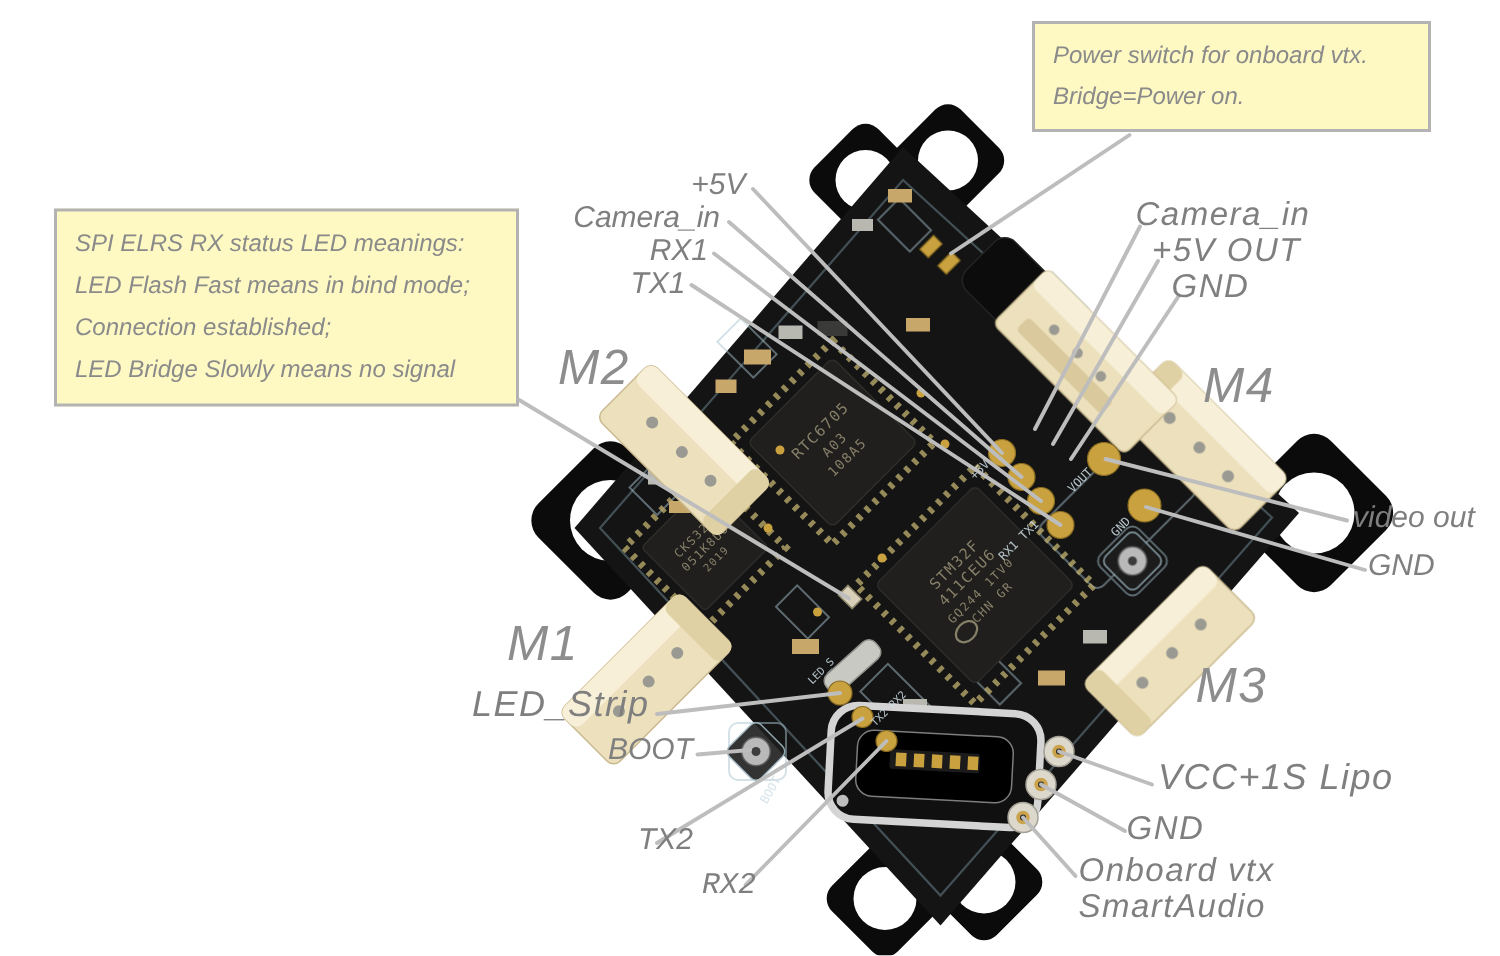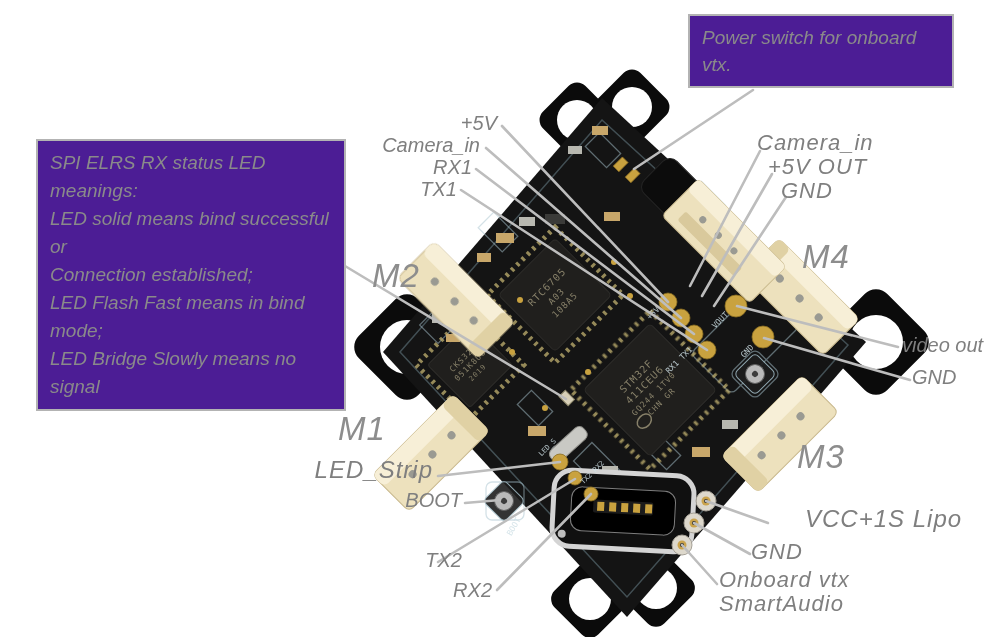--- a/index.html
+++ b/index.html
@@ -1,20 +1,20 @@
 <!DOCTYPE html>
 <html><head>
 <meta charset="utf-8">
 <style>
   html,body{margin:0;padding:0;background:#ffffff;}
   .stage{position:relative;width:1000px;height:637px;background:#ffffff;overflow:hidden;
          font-family:"Liberation Sans",sans-serif;}
   .stage svg{position:absolute;left:0;top:0;}
-  .note{position:absolute;border:2px solid #b3b3b3;background:#4c1d95;color:#8a8a8a;
-        font-style:italic;font-size:19px;line-height:27px;padding:8px 12px;z-index:5;}
+  .note{position:absolute;border:2px solid #b3b3b3;background:#fef9c3;color:#8a8a8a;
+        font-style:italic;font-size:16px;line-height:27px;padding:8px 12px;z-index:5;}
   .lbl{position:absolute;color:#7f7f7f;font-style:italic;white-space:nowrap;z-index:6;}
   .lbl-sm{font-size:20px;}
   .lbl-md{font-size:22px;letter-spacing:1px;}
   .lbl-lg{font-size:24px;letter-spacing:1px;}
   .lbl-motor{font-size:33px;color:#8d8d8d;letter-spacing:1px;}
   .silk{font-family:"DejaVu Sans Mono",monospace;fill:#cfe0e6;opacity:.85;}
   .chiptxt{font-family:"DejaVu Sans Mono",monospace;fill:#878069;letter-spacing:1px;}
 </style>
 </head>
 <body>
@@ -234,50 +234,50 @@
     <line x1="438" y1="562" x2="575" y2="479"></line>
     <line x1="497" y1="590" x2="591" y2="494"></line>
     <line x1="768" y1="523" x2="706" y2="501"></line>
     <line x1="750" y1="554" x2="694" y2="523"></line>
     <line x1="717" y1="584" x2="682" y2="545"></line>
   </g>
 </svg>
 
 <div class="note" style="left:688px;top:14px;width:238px;">
   <div>Power switch for onboard vtx.</div>
+  <div>Bridge=Power on.</div>
 </div>
 
 <div class="note" style="left:36px;top:139px;width:282px;line-height:28px;">
   <div>SPI ELRS RX status LED meanings:</div>
-  <div>LED solid means bind successful or</div>
+  <div>LED Flash Fast means in bind mode;</div>
   <div>Connection established;</div>
-  <div>LED Flash Fast means in bind mode;</div>
   <div>LED Bridge Slowly means no signal</div>
 </div>
 
 <div class="lbl lbl-sm" style="right:503px;top:112px;">+5V</div>
 <div class="lbl lbl-sm" style="right:520px;top:134px;">Camera_in</div>
 <div class="lbl lbl-sm" style="right:528px;top:156px;">RX1</div>
 <div class="lbl lbl-sm" style="right:543px;top:178px;">TX1</div>
 
 <div class="lbl lbl-md" style="left:757px;top:130px;">Camera_in</div>
 <div class="lbl lbl-md" style="left:768px;top:154px;text-align:center;">+5V OUT</div>
 <div class="lbl lbl-md" style="left:781px;top:178px;">GND</div>
 
-<div class="lbl lbl-motor" style="left:372px;top:226px;margin-top:31px;">M2</div>
+<div class="lbl lbl-motor" style="left:372px;top:226px;">M2</div>
 <div class="lbl lbl-motor" style="left:802px;top:238px;">M4</div>
 <div class="lbl lbl-motor" style="left:338px;top:410px;">M1</div>
 <div class="lbl lbl-motor" style="left:776px;top:438px;margin-left:21px;">M3</div>
 
 <div class="lbl lbl-sm" style="left:902px;top:334px;">video out</div>
 <div class="lbl lbl-sm" style="left:912px;top:366px;">GND</div>
 
 <div class="lbl lbl-lg" style="right:567px;top:456px;">LED_Strip</div>
 <div class="lbl lbl-sm" style="right:538px;top:489px;">BOOT</div>
 <div class="lbl lbl-sm" style="right:538px;top:549px;">TX2</div>
-<div class="lbl lbl-sm" style="right:508px;top:579px;">RX2</div>
-
-<div class="lbl lbl-lg" style="left:772px;top:505px;margin-left:33px;">VCC+1S Lipo</div>
+<div class="lbl lbl-sm" style="right:496px;top:579px;font-family:Liberation Mono, monospace;">RX2</div>
+
+<div class="lbl lbl-lg" style="left:772px;top:505px;">VCC+1S Lipo</div>
 <div class="lbl lbl-md" style="left:751px;top:539px;">GND</div>
 <div class="lbl lbl-md" style="left:719px;top:567px;">Onboard vtx</div>
 <div class="lbl lbl-md" style="left:719px;top:591px;">SmartAudio</div>
 
 </div>
 
 </body></html>

